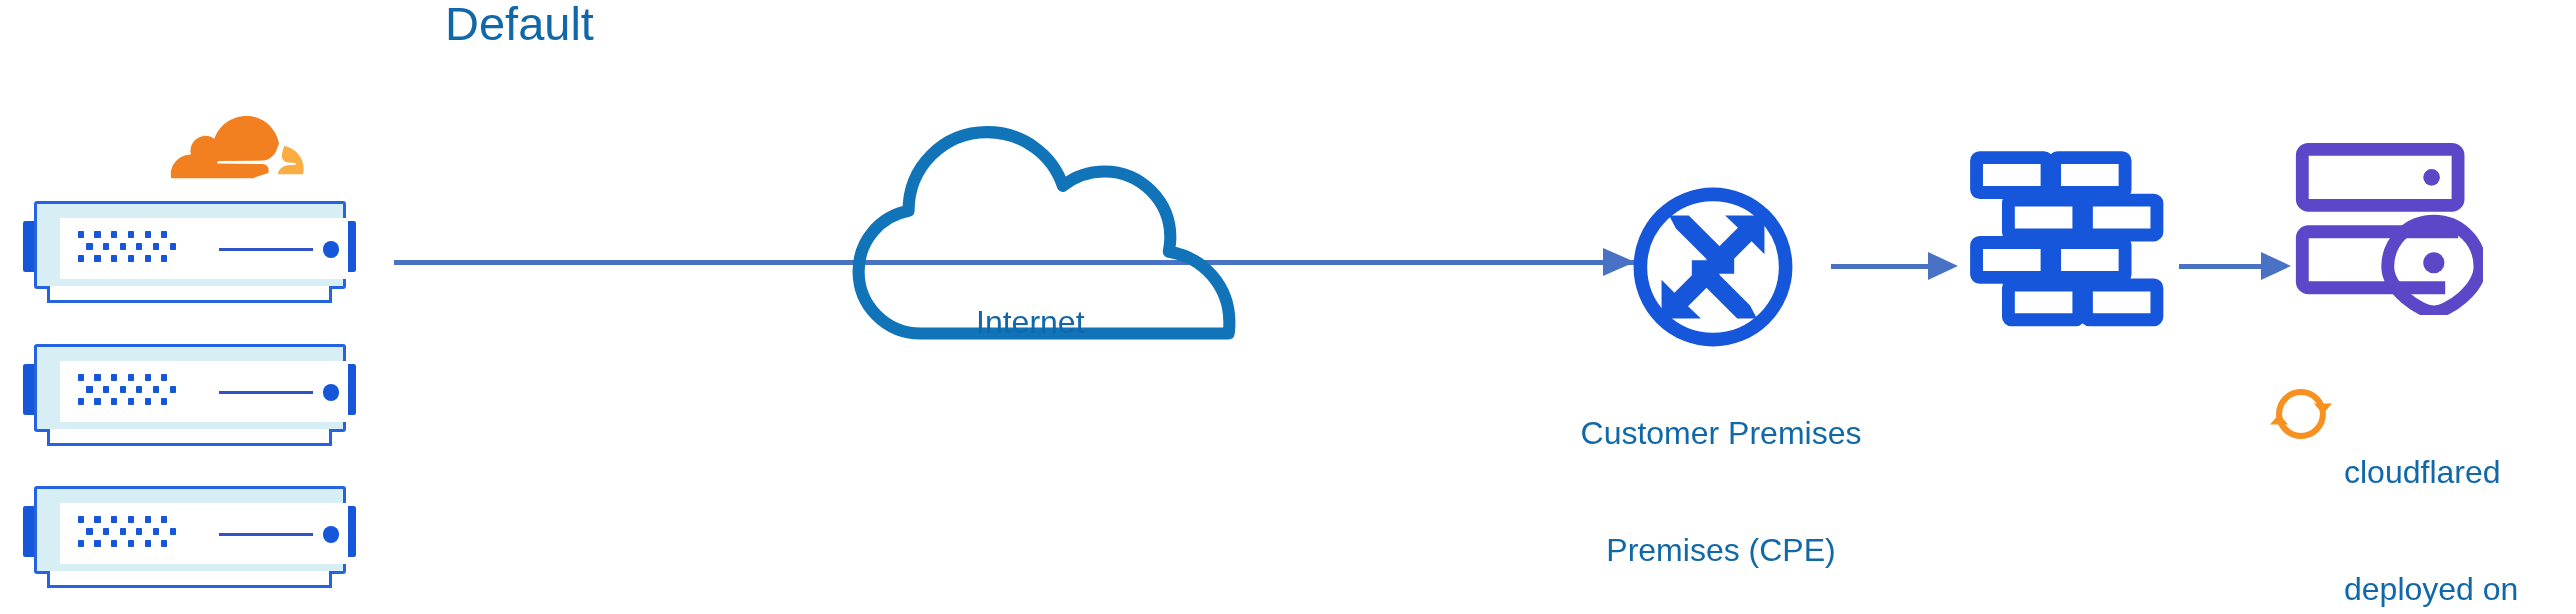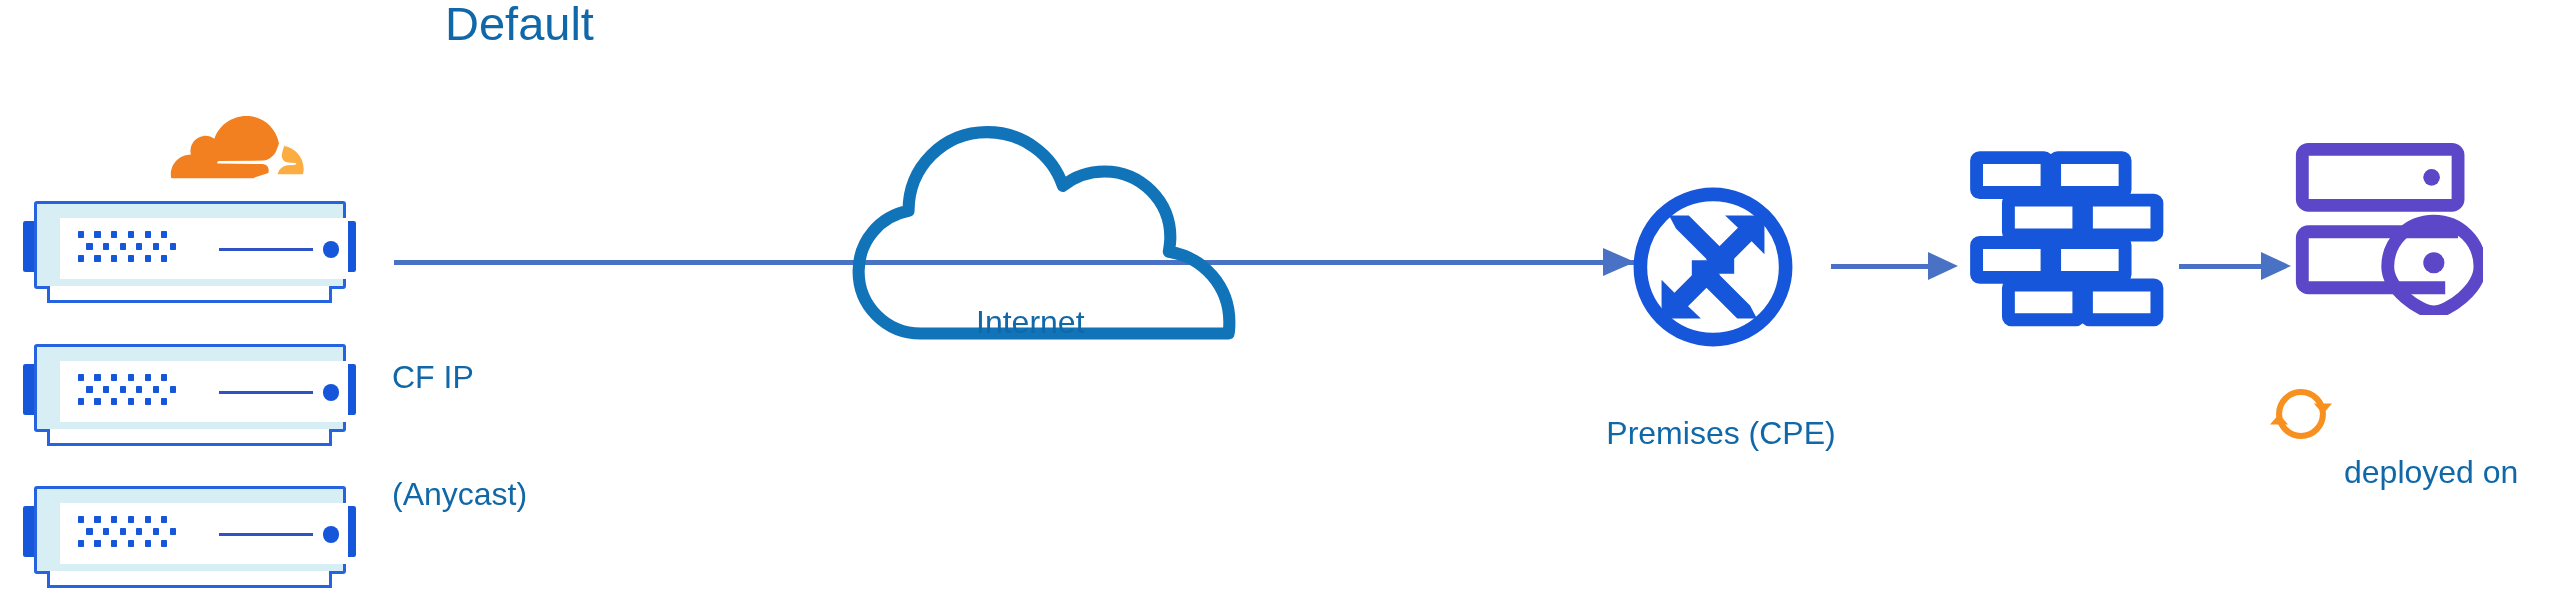--- a/index.html
+++ b/index.html
@@ -188,24 +188,20 @@
           </div>
         <div class="line"></div>
         <div class="knob"></div>
       </div>
     </div>
     <div class="foot"></div>
   </div>
 
   <div class="abs" id="flowline"></div>
   <div class="abs" id="flowhead"></div>
-  <div class="abs lbl" id="cfip-label">
-    <div>CF IP</div>
-    <div>(Anycast)</div>
-  </div>
 
   <div class="abs" id="cloud">
     <svg width="454" height="227" viewBox="0 0 600 300">
       <path d="M96 290 C50 290 14 253 14 208 C14 168 42 135 80 128
                C80 70 126 24 184 24 C230 24 270 53 284 95
                C299 83 318 76 339 76 C387 76 426 115 426 163 C426 170 425 176 424 182
                C470 189 504 228 504 275 C504 280 504 285 503 290 Z" fill="none" stroke="#1173B8" stroke-width="16" stroke-linejoin="round"></path>
     </svg>
   </div>
   <div class="abs lbl" id="cloud-label">Internet</div>
@@ -219,20 +215,21 @@
 
         <path d="M183 47 L183 98 L166 81 L124 123 L106 105 L148 63 L131 47 Z"></path>
 
         <path d="M47 183 L47 132 L64 149 L106 107 L124 125 L82 167 L99 183 Z"></path>
 
         <path d="M173 183 L147 183 L104 140 L87 157 L87 106 L138 106 L121 123 L164 166 Z"></path>
       </g>
     </svg>
   </div>
   <div class="abs lbl" id="cpe-label">
+    <div>Customer Premises</div>
     <div>Premises (CPE)</div>
   </div>
 
   <div class="abs" id="arrow2"></div>
   <div class="abs" id="arrow2h"></div>
 
   <div class="abs" id="fw-icon">
     <svg width="197" height="182" viewBox="0 0 260 240">
       <g fill="none" stroke="#1656DA" stroke-width="17" stroke-linejoin="round">
         <rect x="10" y="10" width="93" height="46" rx="4"></rect>
@@ -269,18 +266,19 @@
     <svg width="62" height="62" viewBox="0 0 82 82">
       <g fill="none" stroke="#F7901E" stroke-width="8" stroke-linecap="butt">
         <path d="M12 41 A29 29 0 0 1 70 41"></path>
         <path d="M70 41 A29 29 0 0 1 12 41"></path>
       </g>
       <path d="M70 41 L58 27 L82 27 Z" fill="#F7901E"></path>
       <path d="M12 41 L24 55 L0 55 Z" fill="#F7901E"></path>
     </svg>
   </div>
   <div class="abs lbl" id="cfd-label">
+    <div>cloudflared</div>
     <div>deployed on</div>
     
   </div>
 
 </div>
 
 
 </body></html>

